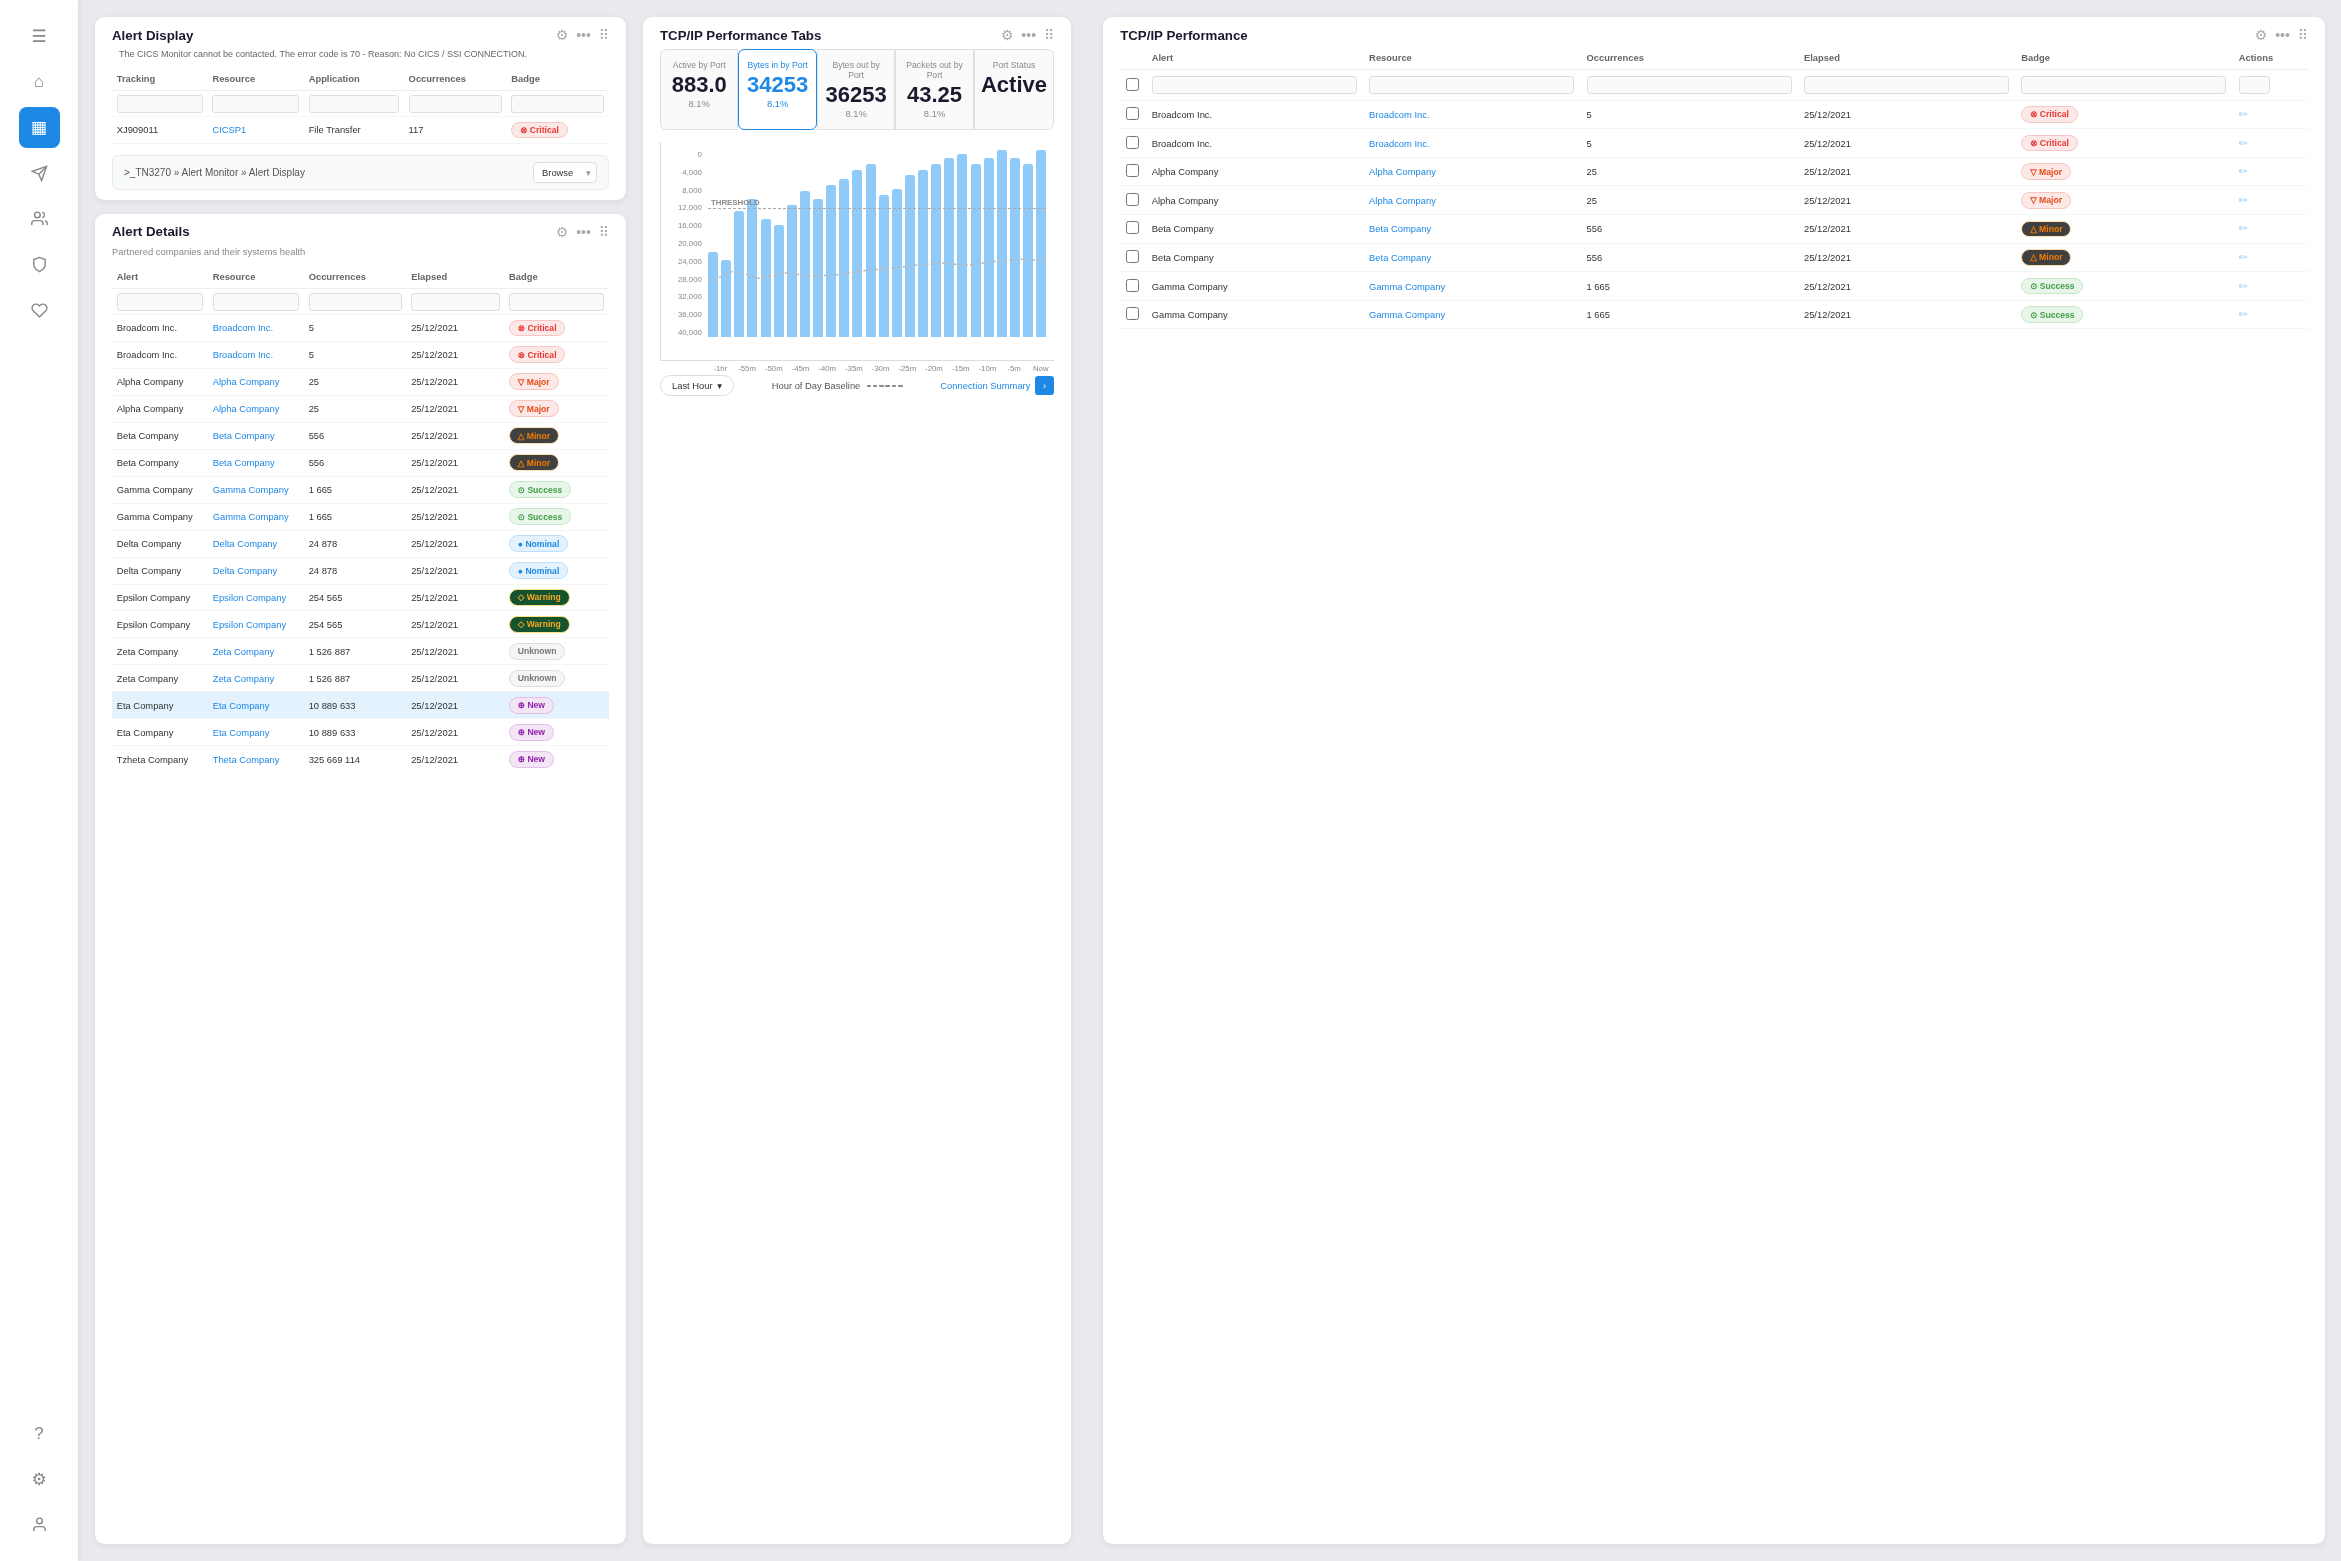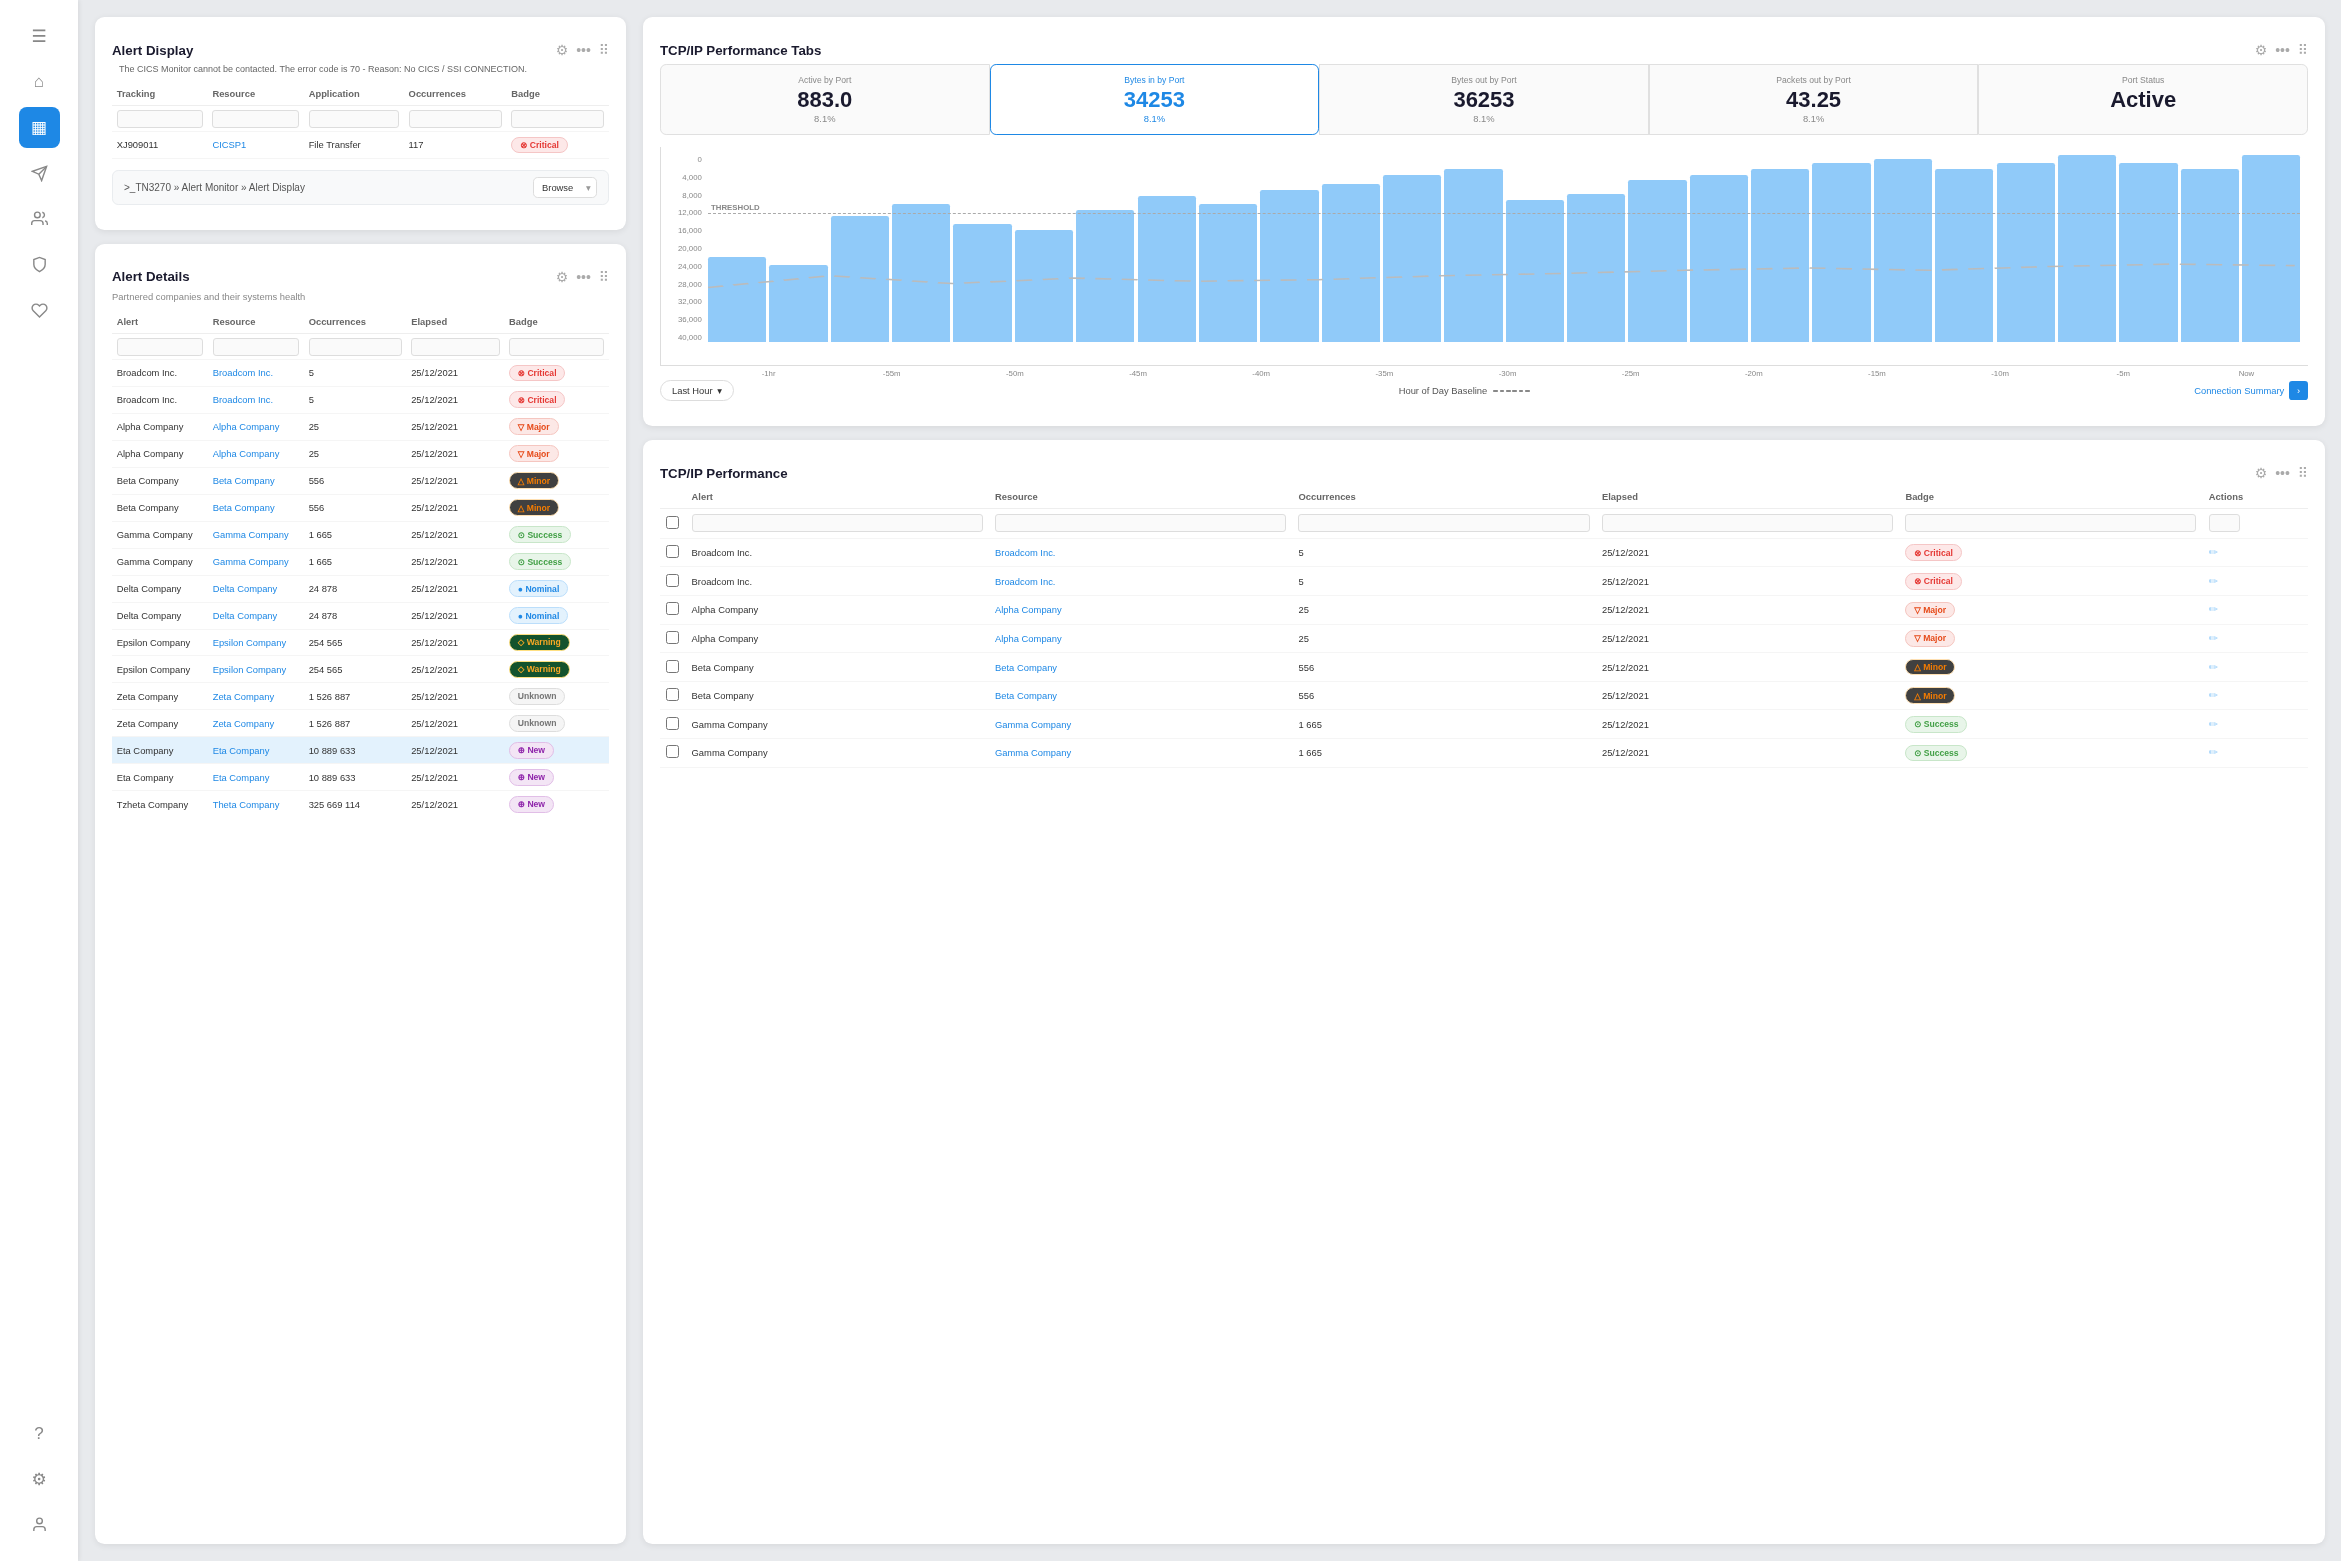--- a/index.html
+++ b/index.html
@@ -78,30 +78,30 @@
       width: 531px;
       display: flex;
       flex-direction: column;
       gap: 14px;
     }
 
     
     .right-panel {
       flex: 1;
       display: flex;
-      flex-direction: column;
-      gap: 14px;
+      flex-direction: row;
+      gap: 32px;
     }
 
     
     .card {
       background: #fff;
       border-radius: 9.4px;
       box-shadow: 0 1.6px 6.2px rgba(0,0,0,0.07);
-      padding: 25px 17px;
+      padding: 10px 17px;
     }
 
     .card-header {
       display: flex;
       align-items: center;
       justify-content: space-between;
       margin-bottom: 6.2px;
     }
 
     .card-title {

